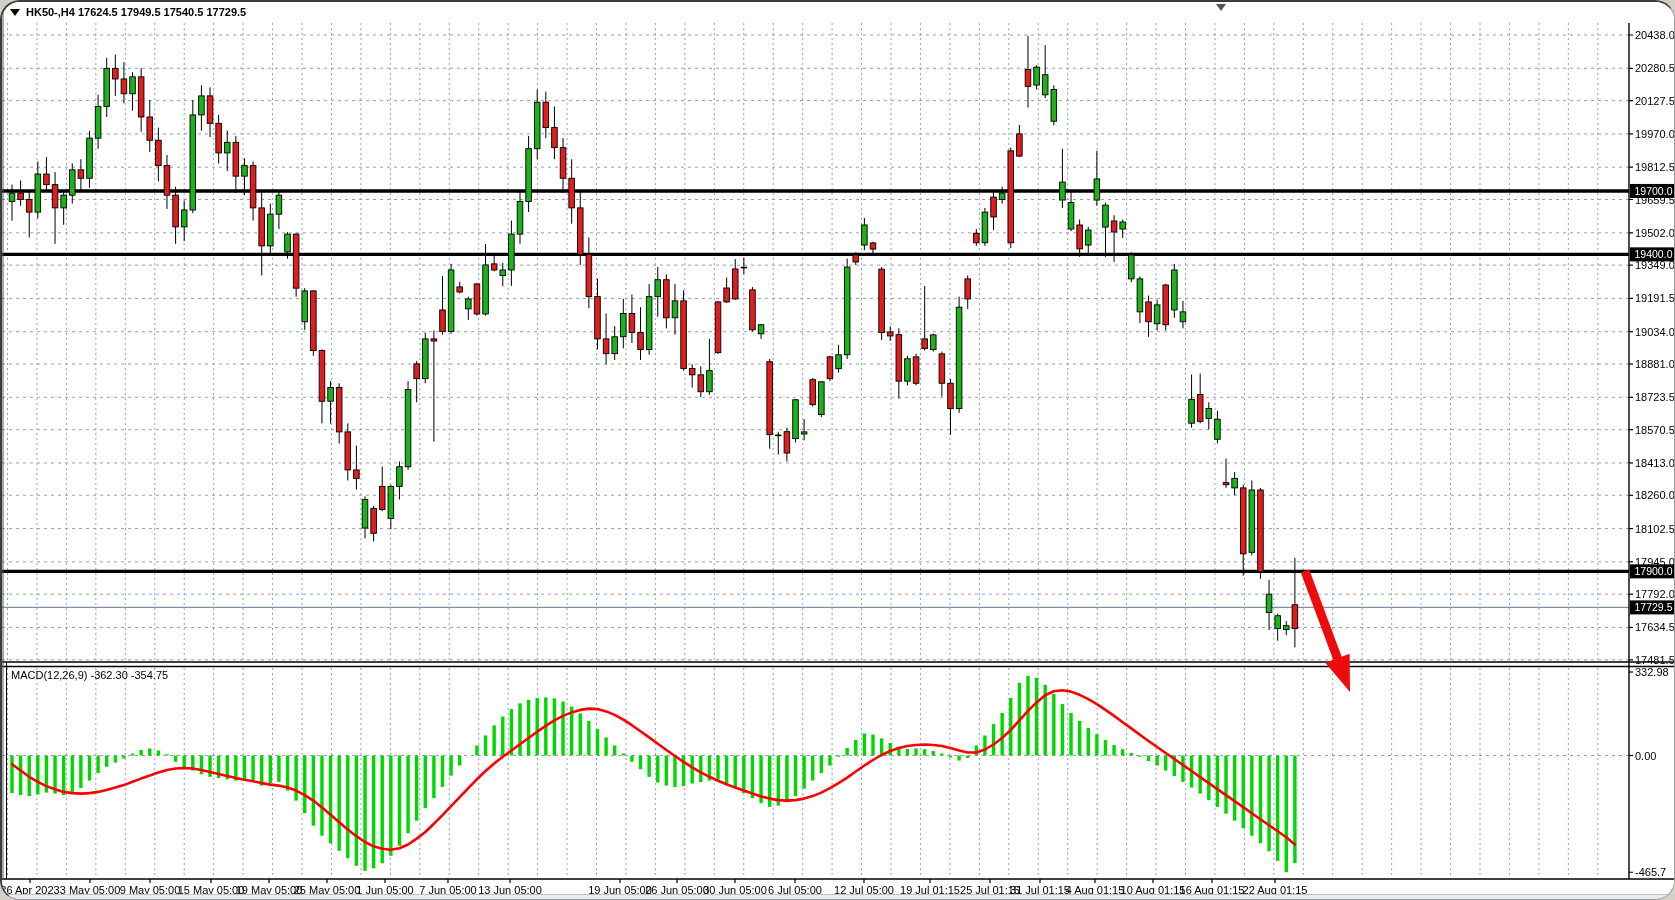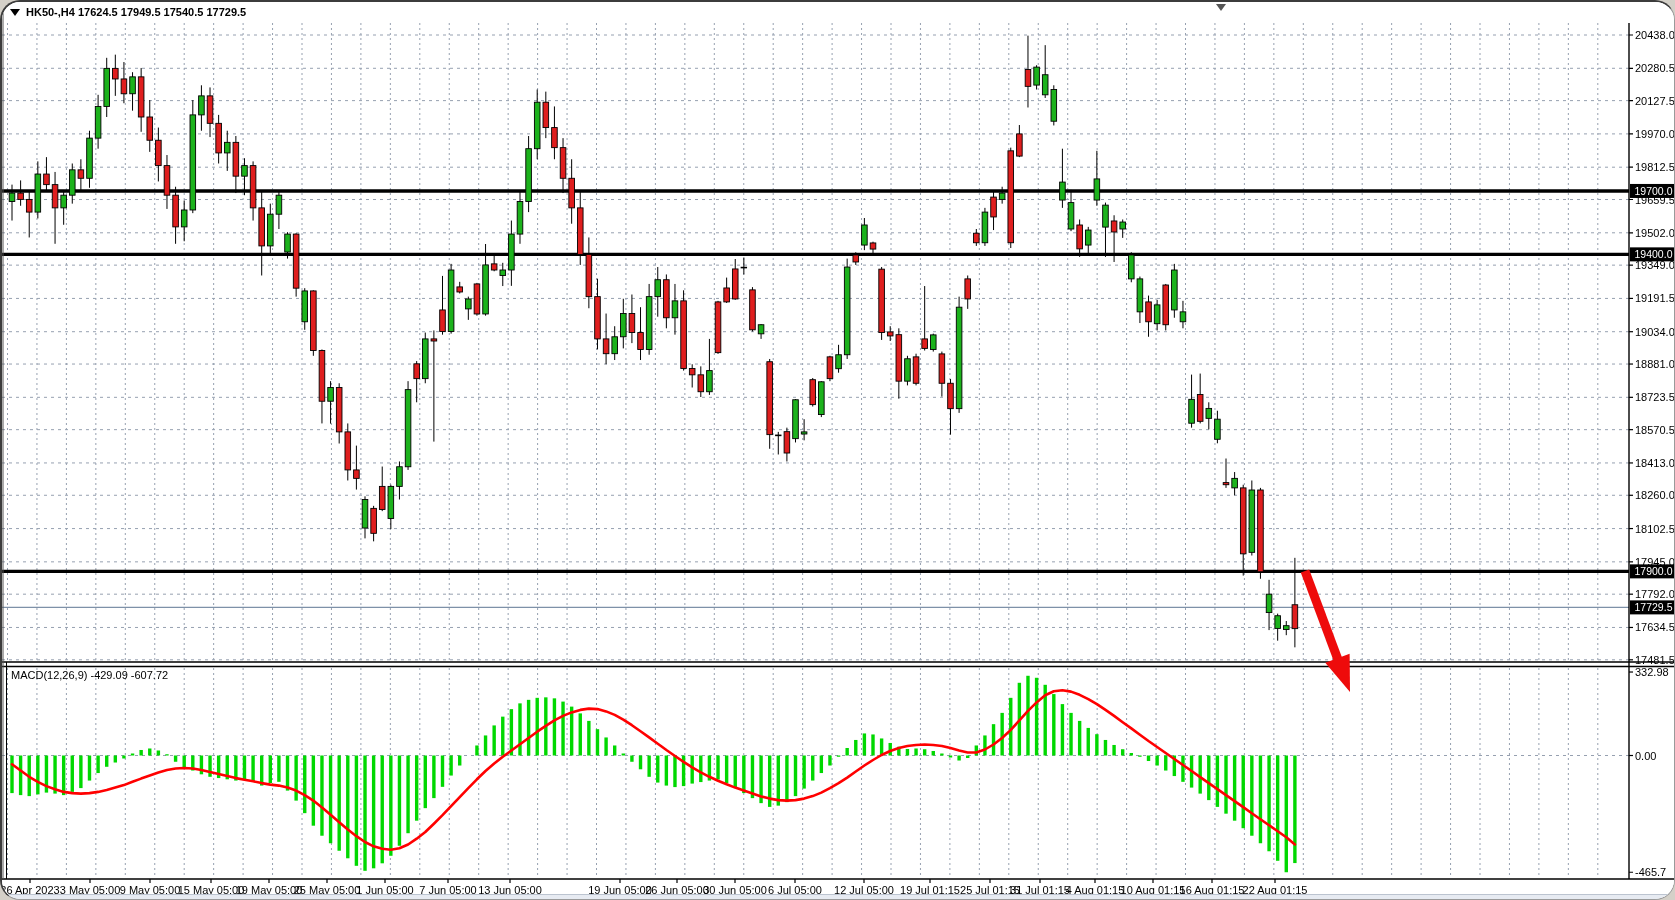--- a/index.html
+++ b/index.html
@@ -747,16 +747,16 @@
       </g>
       <g>
         <path d="M 1214 2 L 1224 2 L 1219 9 Z" fill="#555"></path>
       </g>
       <g>
         <line x1="1303" y1="569" x2="1337.5427358178647" y2="661.881578532481" stroke="#ee0b0b" stroke-width="9"></line>
         <path d="M 1348 690 L 1323.2666336788461 660.7893753845691 L 1347.6359322840294 651.7264130933853 Z" fill="#ee0b0b"></path>
       </g>
     </svg>
 
-  <div class="macd-label">MACD(12,26,9) -429.09 -607.72</div>
+  <div class="macd-label">MACD(12,26,9) -362.30 -354.75</div>
 
   <div class="bottom-strip"></div>
 </div>
 
 </body></html>

